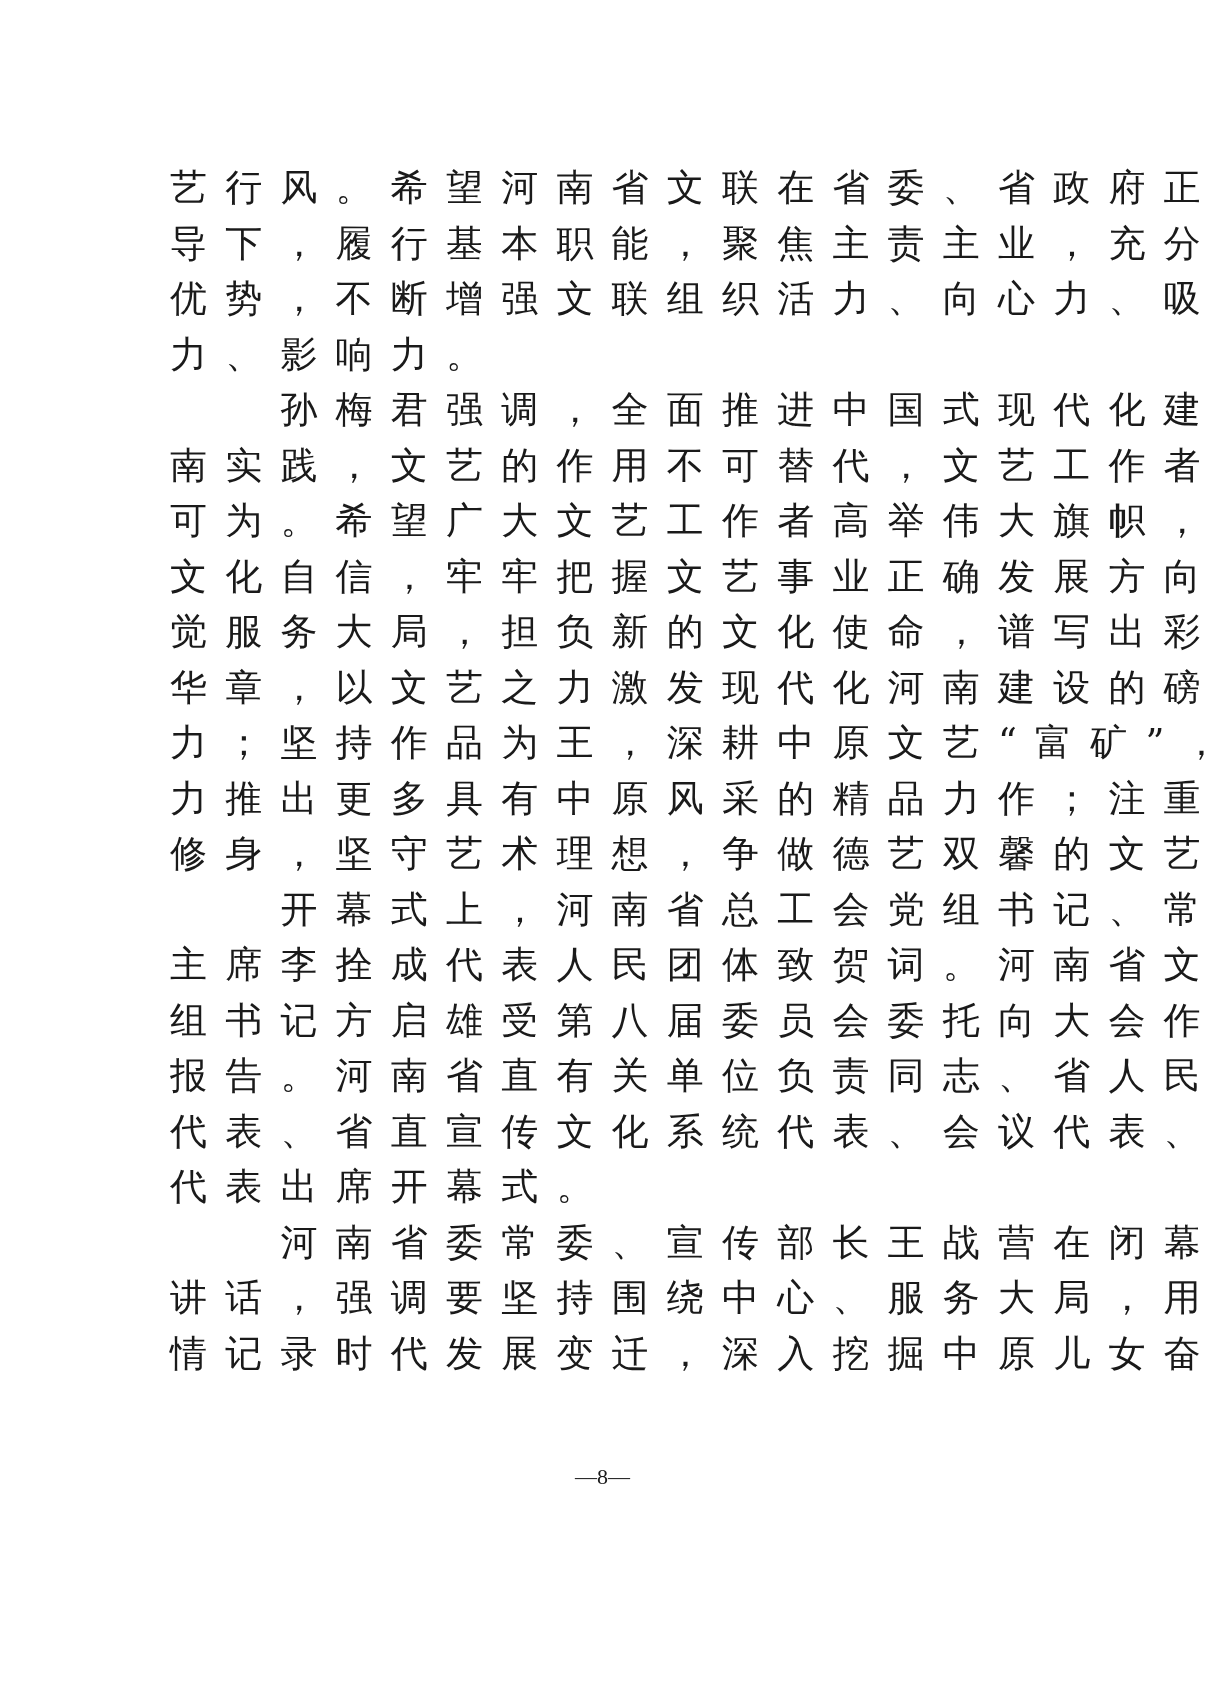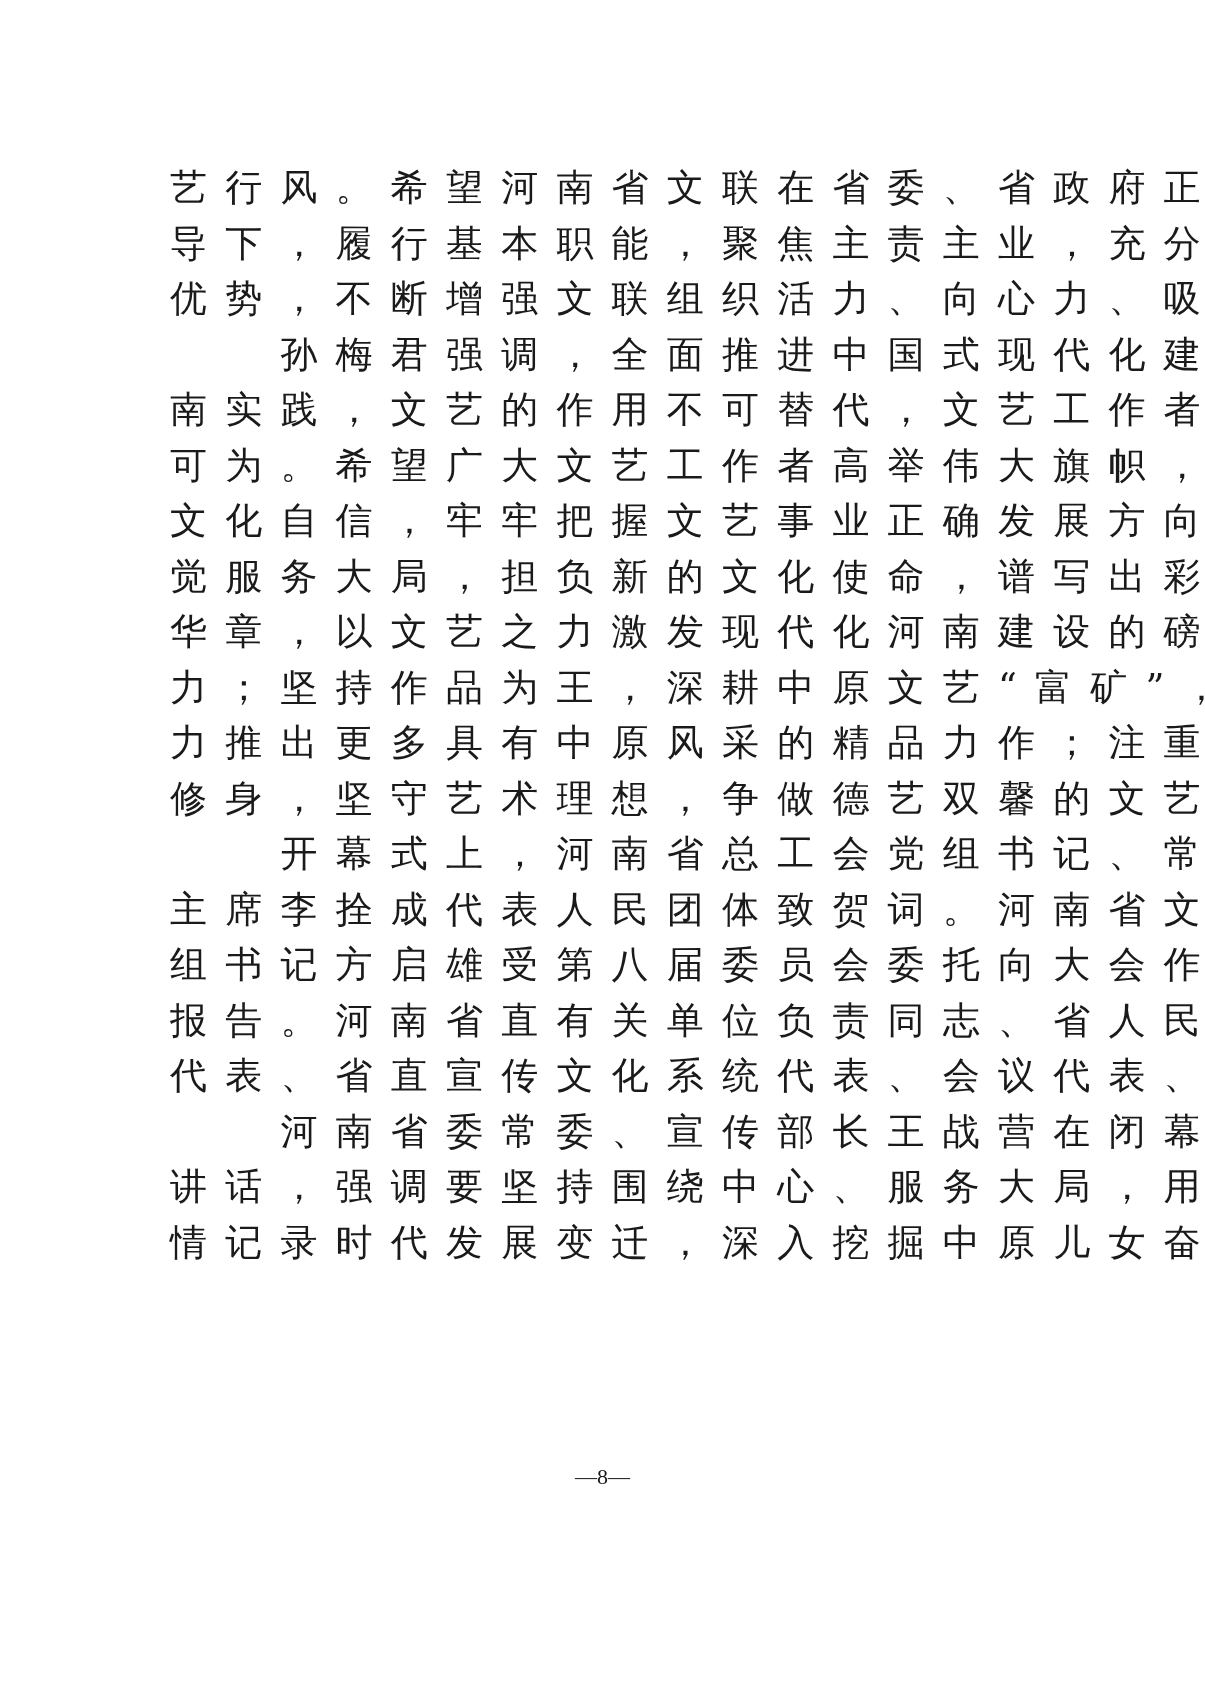--- a/index.html
+++ b/index.html
@@ -49,32 +49,34 @@
     }
   </style>
 </head>
 <body>
 
 <div class="page">
   <div class="body-text">
     <div class="line">艺行风。希望河南省文联在省委、省政府正确领</div>
     <div class="line">导下，履行基本职能，聚焦主责主业，充分发挥</div>
     <div class="line">优势，不断增强文联组织活力、向心力、吸引</div>
+    <div class="line">力、影响力。</div>
     <div class="line">　　孙梅君强调，全面推进中国式现代化建设河</div>
     <div class="line">南实践，文艺的作用不可替代，文艺工作者大有</div>
     <div class="line">可为。希望广大文艺工作者高举伟大旗帜，坚定</div>
     <div class="line">文化自信，牢牢把握文艺事业正确发展方向；自</div>
     <div class="line">觉服务大局，担负新的文化使命，谱写出彩时代</div>
     <div class="line">华章，以文艺之力激发现代化河南建设的磅礴伟</div>
     <div class="line">力；坚持作品为王，深耕中原文艺“富矿”，努</div>
     <div class="line">力推出更多具有中原风采的精品力作；注重明德</div>
     <div class="line">修身，坚守艺术理想，争做德艺双馨的文艺工</div>
     <div class="line">　　开幕式上，河南省总工会党组书记、常务副</div>
     <div class="line">主席李拴成代表人民团体致贺词。河南省文联党</div>
     <div class="line">组书记方启雄受第八届委员会委托向大会作工作</div>
     <div class="line">报告。河南省直有关单位负责同志、省人民团体</div>
     <div class="line">代表、省直宣传文化系统代表、会议代表、特邀</div>
+    <div class="line">代表出席开幕式。</div>
     <div class="line">　　河南省委常委、宣传部长王战营在闭幕式上</div>
     <div class="line">讲话，强调要坚持围绕中心、服务大局，用心用</div>
     <div class="line">情记录时代发展变迁，深入挖掘中原儿女奋勇争</div>
   </div>
   <div class="footer">—8—</div>
 </div>
 
 </body></html>

